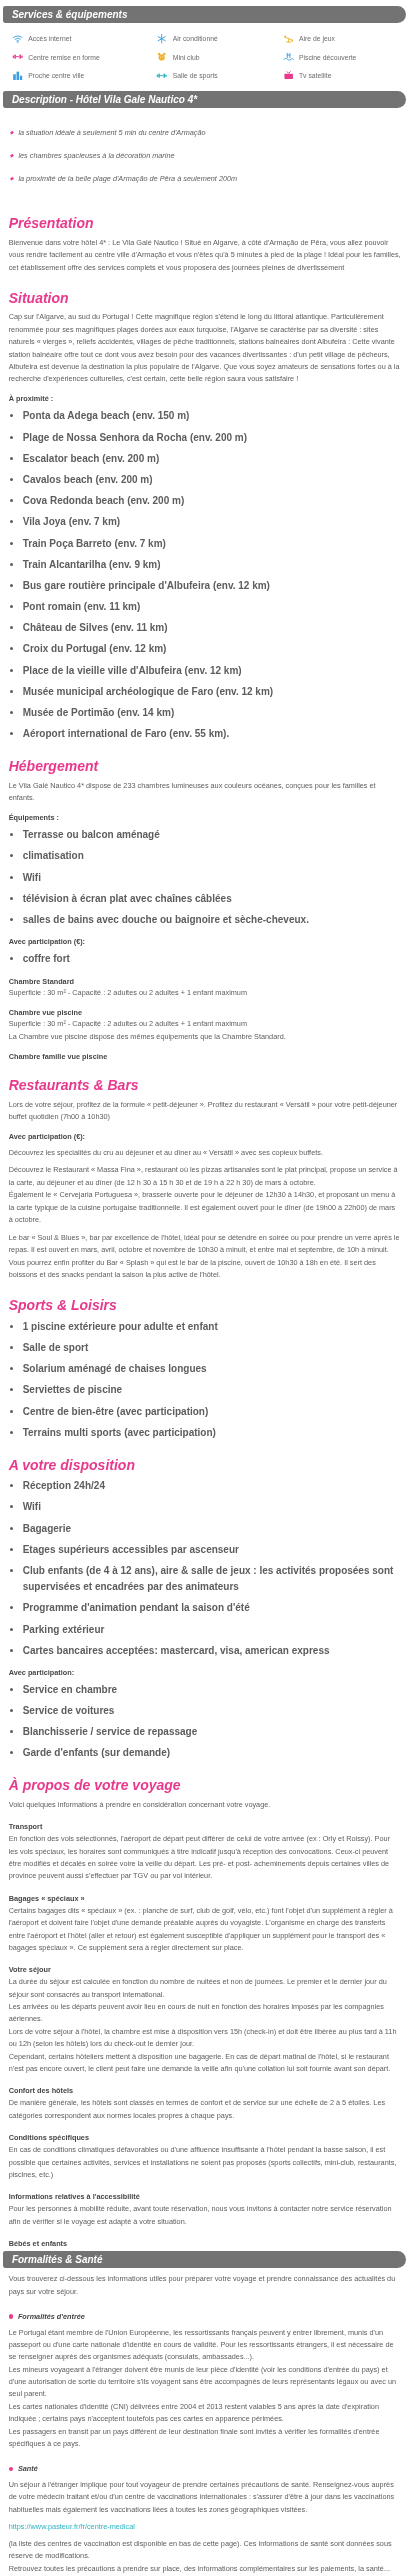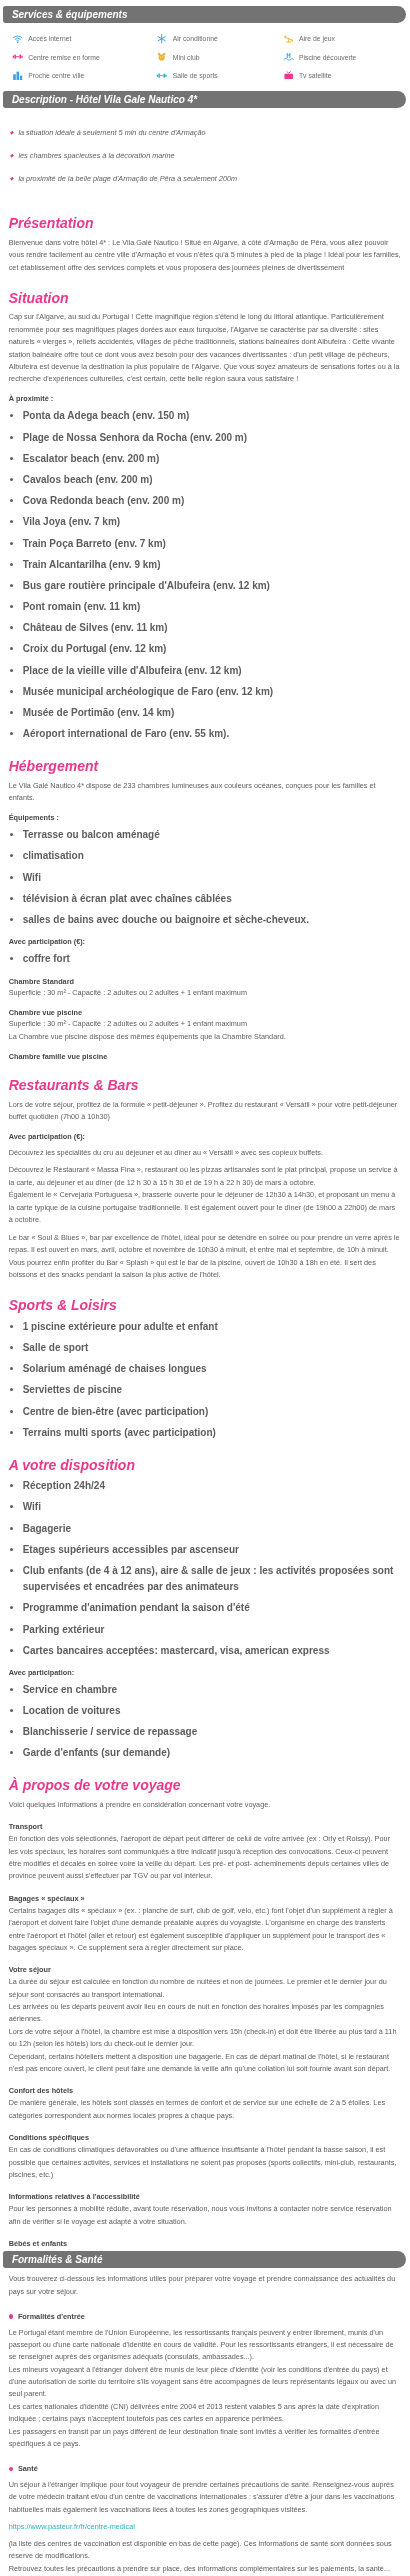--- a/index.html
+++ b/index.html
@@ -49,21 +49,21 @@
 
   .sub { font-weight: bold; color: #464646; font-size: 7.3px; margin: 8.7px 8.7px 2.2px; }
   .room-name { font-weight: bold; color: #464646; font-size: 7.3px; margin: 9.7px 8.7px 1.1px; }
   .room-details, .room-note { margin: 1.1px 8.7px; font-size: 7.3px; line-height: 1.6; }
 
   .blk-head { font-weight: bold; color: #464646; font-size: 7.3px; margin: 10.8px 8.7px 2.2px; }
   .blk-text { margin: 2.2px 8.7px 8.7px; }
 
   .link { color: #2bb4c2; text-decoration: none; display: inline-block; margin: 1.1px 8.7px; font-size: 7.3px; word-break: break-all; }
 
-  .dot-head { display: flex; align-items: center; gap: 4.9px; margin: 14px 8.7px 3.2px; }
+  .dot-head { display: flex; align-items: center; gap: 4.9px; margin: 14px 8.7px 3.2px; font-style: italic; }
   .dot-head .dot { width: 4.3px; height: 4.3px; border-radius: 50%; background: #e8398d; flex: 0 0 auto; }
   .dot-head .t { font-weight: bold; color: #464646; font-size: 7.3px; }
 </style>
 </head>
 <body>
 
 <div class="page">
 
   
   <div class="banner">
@@ -275,21 +275,21 @@
     <li>Etages supérieurs accessibles par ascenseur</li>
     <li>Club enfants (de 4 à 12 ans), aire &amp; salle de jeux : les activités proposées sont supervisées et encadrées par des animateurs</li>
     <li>Programme d'animation pendant la saison d'été</li>
     <li>Parking extérieur</li>
     <li>Cartes bancaires acceptées: mastercard, visa, american express</li>
   </ul>
 
   <div class="sub">Avec participation:</div>
   <ul class="plain">
     <li>Service en chambre</li>
-    <li>Location de voitures</li>
+    <li>Service de voitures</li>
     <li>Blanchisserie / service de repassage</li>
     <li>Garde d'enfants (sur demande)</li>
   </ul>
 
   
   <h2 class="big">À propos de votre voyage</h2>
   <p>Voici quelques informations à prendre en considération concernant votre voyage.</p>
 
   <div class="blk-head">Transport</div>
   <p class="blk-text prewrap">En fonction des vols sélectionnés, l'aéroport de départ peut différer de celui de votre arrivée (ex : Orly et Roissy). Pour les vols spéciaux, les horaires sont communiqués à titre indicatif jusqu'à réception des convocations. Ceux-ci peuvent être modifiés et décalés en soirée voire la veille du départ. Les pré- et post- acheminements depuis certaines villes de province peuvent aussi s'effectuer par TGV ou par vol intérieur.</p>

